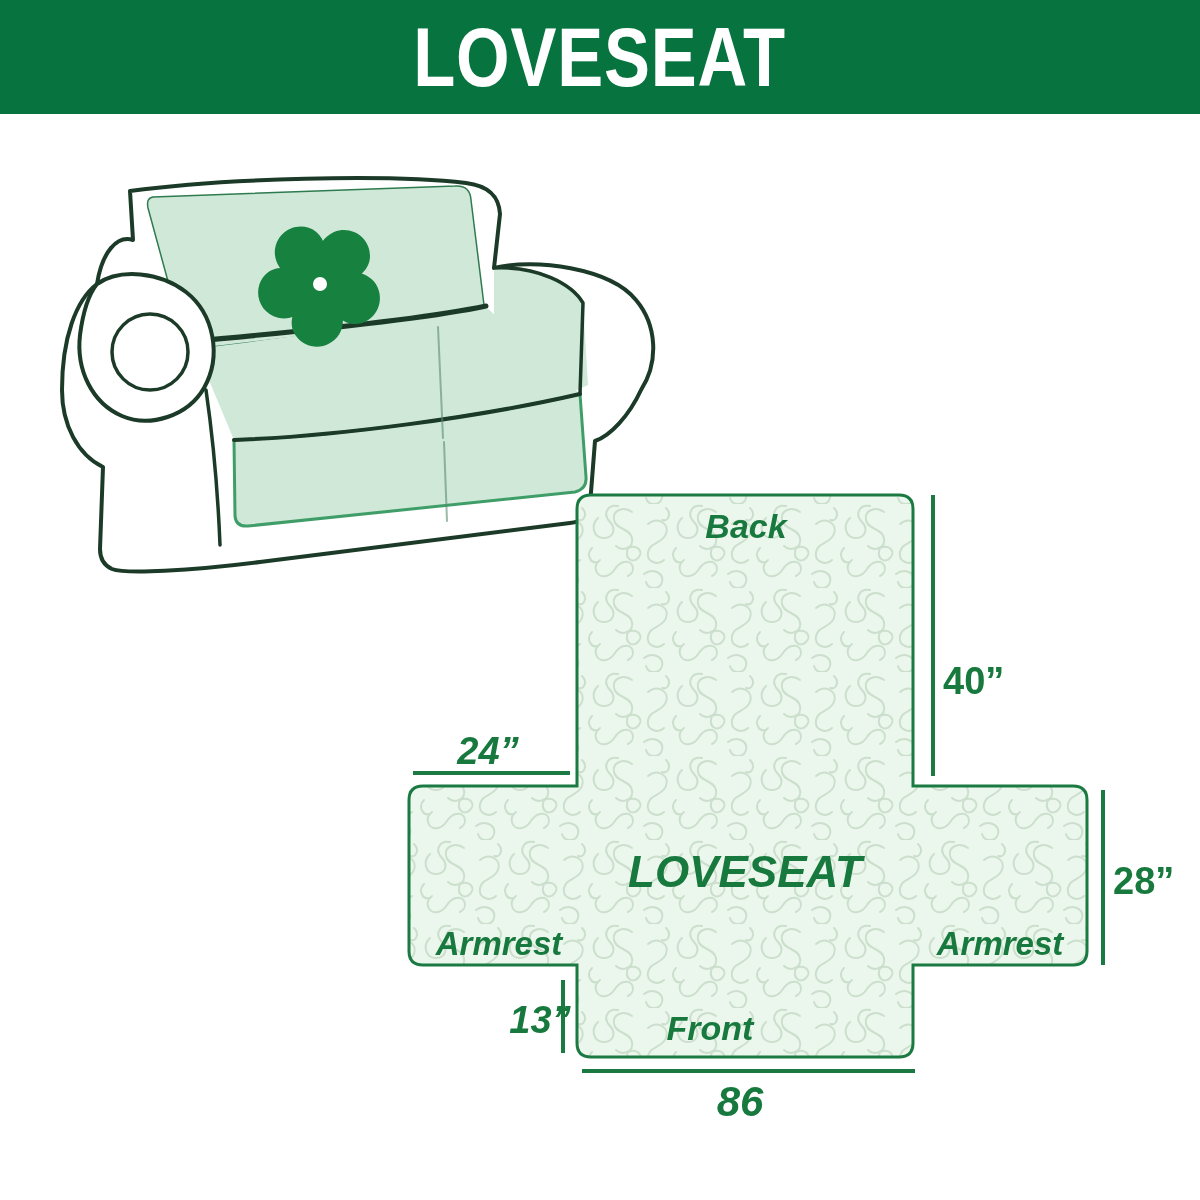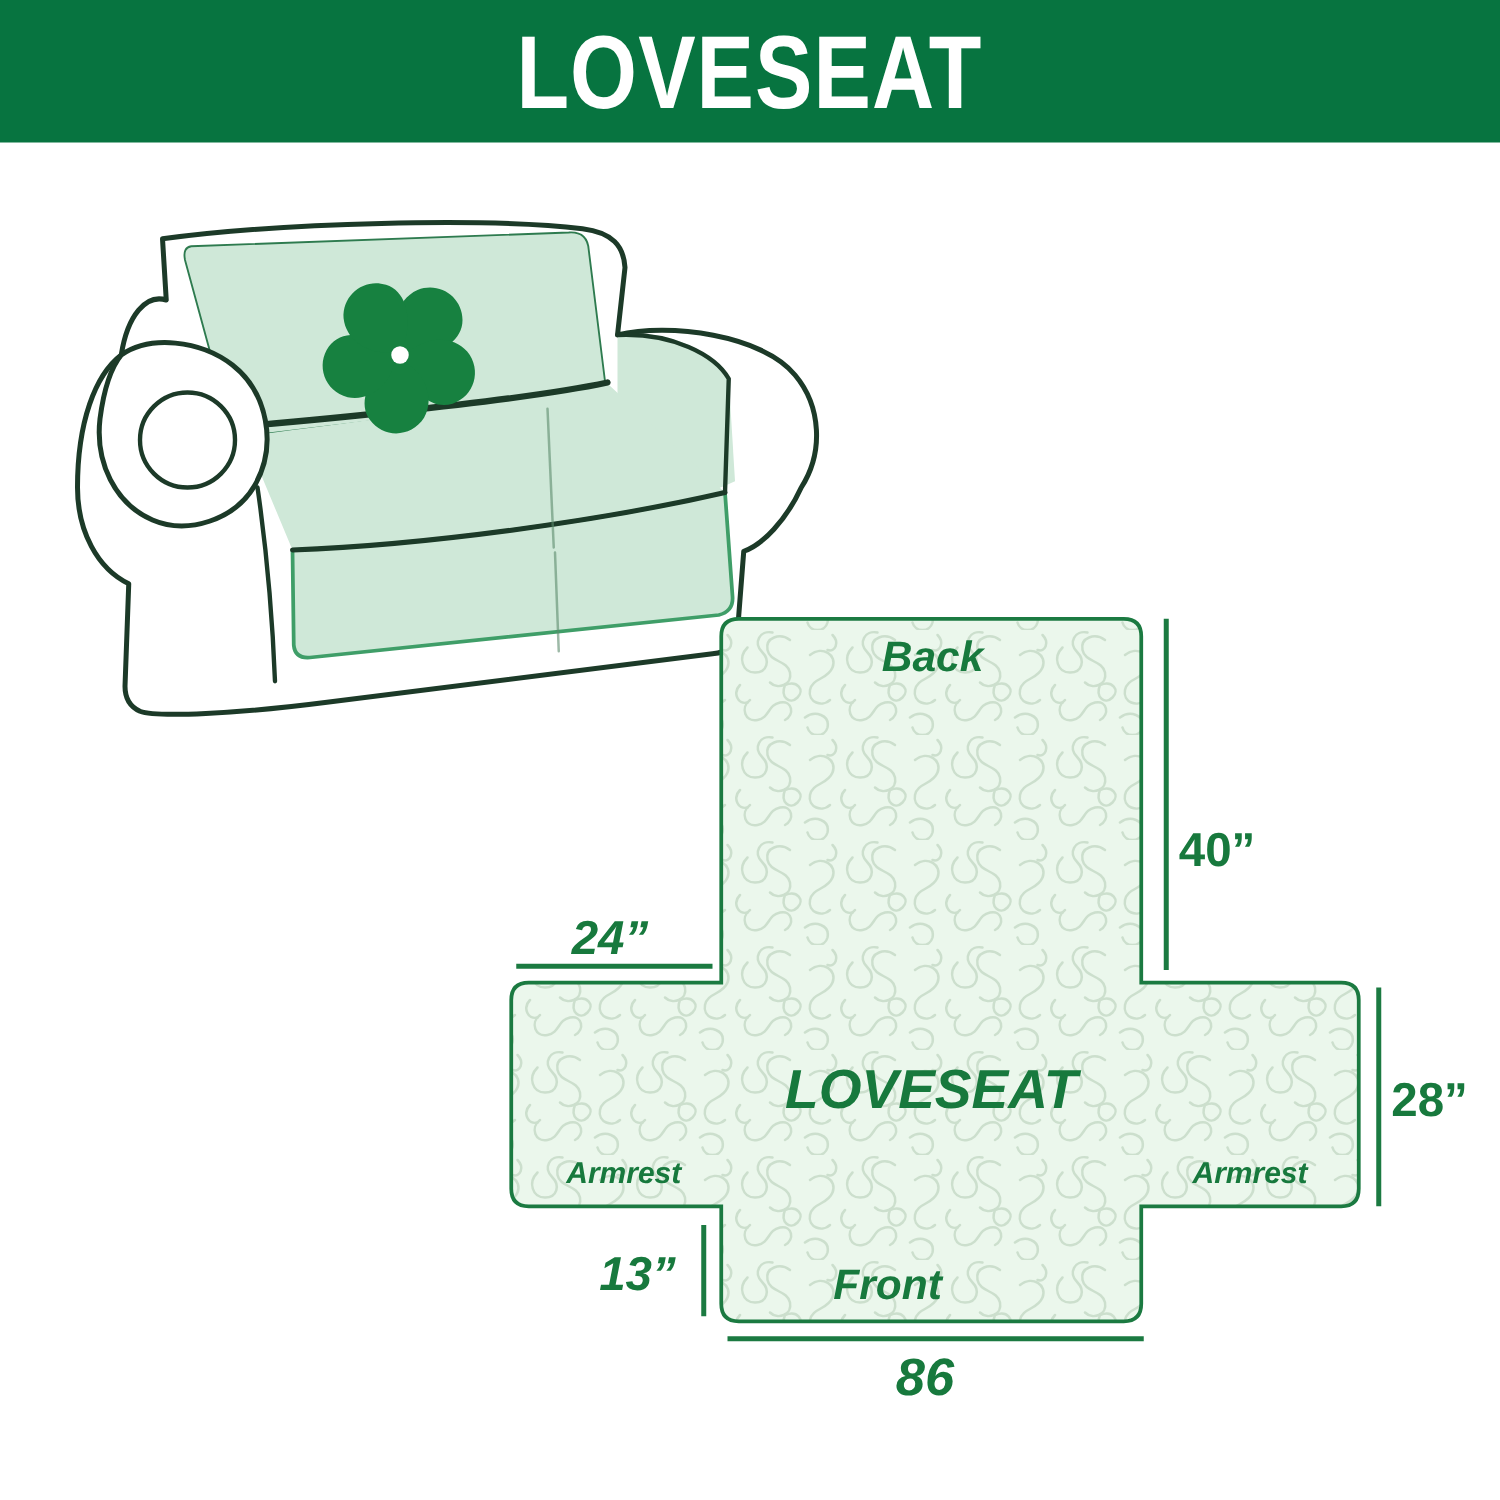--- a/index.html
+++ b/index.html
@@ -15,21 +15,21 @@
     color:#ffffff;font-weight:bold;font-size:83px;letter-spacing:1px;
     transform:scaleX(0.83);transform-origin:center;line-height:1;
   }
   .art{position:absolute;left:0;top:0;}
   .lbl{
     position:absolute;color:#17793D;font-weight:bold;line-height:1;white-space:nowrap;
   }
   .center{transform:translateX(-50%);font-style:italic;}
   .fs34{font-size:34px;}
   .fs38{font-size:38px;}
-  .fs33{font-size:24px;}
+  .fs33{font-size:33px;}
   .fs44{font-size:44px;}
   .fs42{font-size:42px;}
 </style>
 </head>
 <body>
 
 <div class="canvas">
 
   <div class="header">
     <div class="header-title">LOVESEAT</div>
@@ -137,19 +137,19 @@
   <div class="lbl fs38 center" style="left:488px;top:732px;">24”</div>
 
   <div class="lbl fs44 center" style="left:745px;top:850px;">LOVESEAT</div>
 
   <div class="lbl fs38" style="left:1113px;top:862px;">28”</div>
 
   <div class="lbl fs33 center" style="left:499px;top:927px;">Armrest</div>
 
   <div class="lbl fs33 center" style="left:1000px;top:927px;">Armrest</div>
 
-  <div class="lbl fs38 center" style="left:510px;top:1001px;">13”</div>
+  <div class="lbl fs38 center" style="left:540px;top:1001px;">13”</div>
 
   <div class="lbl fs34 center" style="left:710px;top:1011px;">Front</div>
 
   <div class="lbl fs42 center" style="left:740px;top:1081px;">86</div>
 
 </div>
 
 </body></html>

